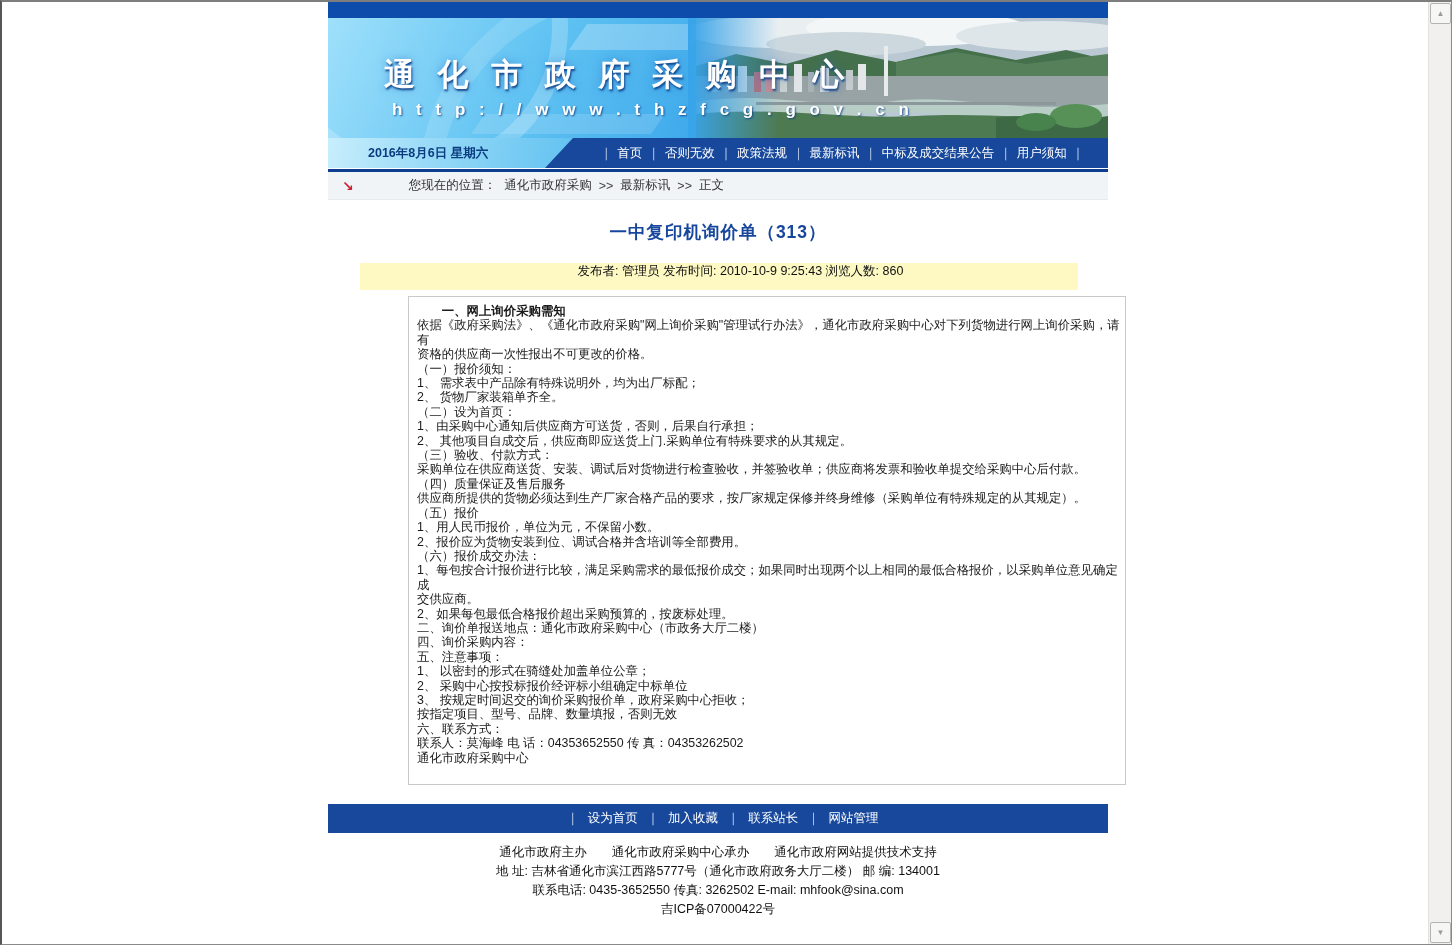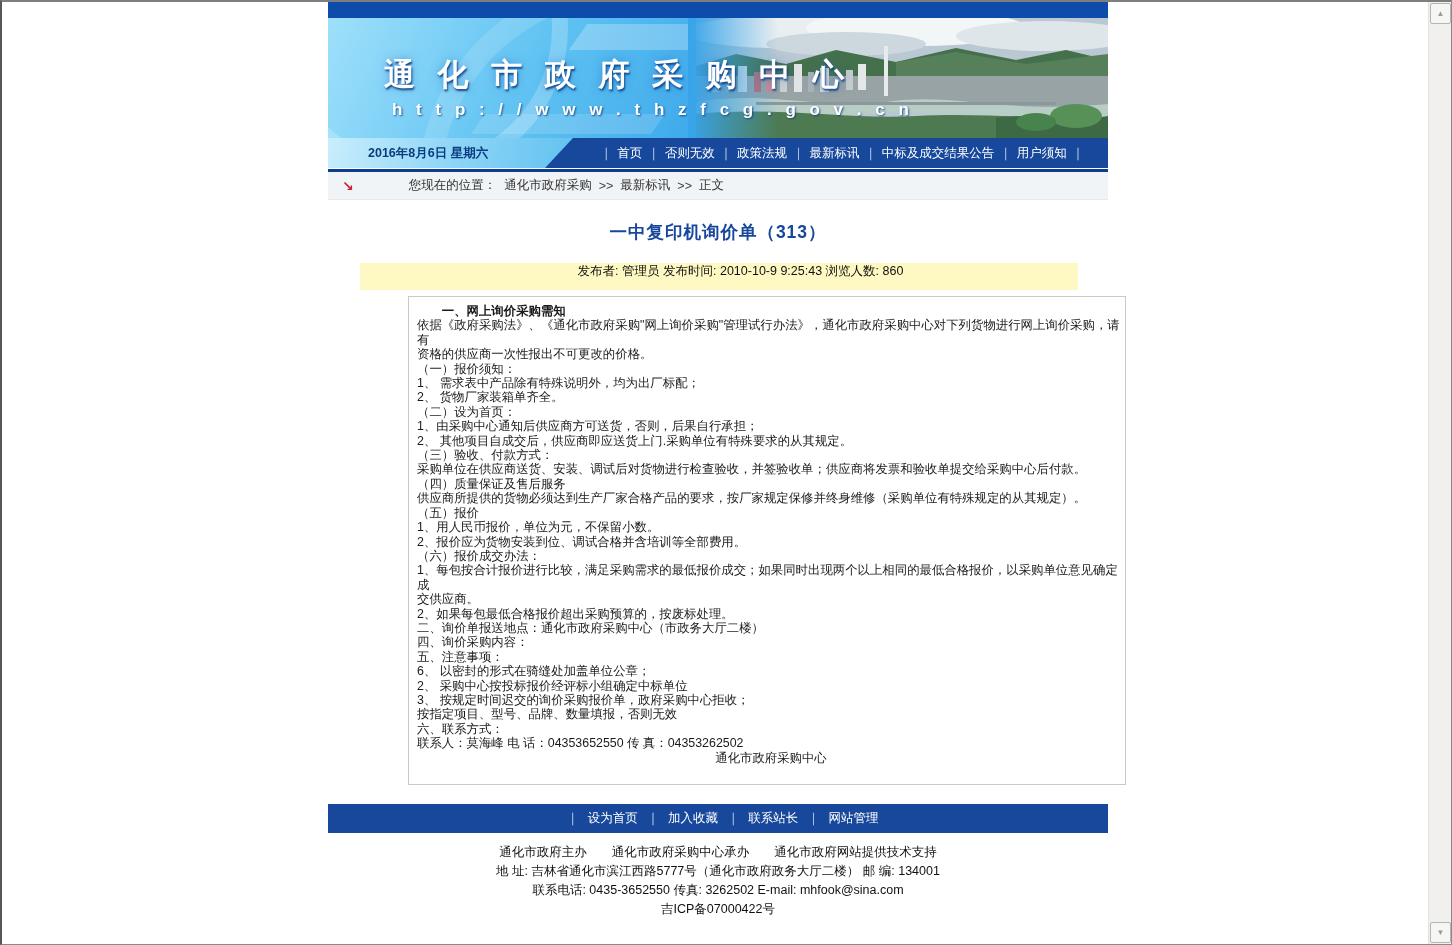--- a/index.html
+++ b/index.html
@@ -60,21 +60,21 @@
   
   .article-title { position:absolute; left:0; top:218px; width:100%; text-align:center;
                    color:#17479d; font-size:17.5px; font-weight:bold; letter-spacing:1px; }
   .metabar { position:absolute; left:32px; top:261px; width:718px; height:27px; background:#fef9c3;
              display:flex; align-items:flex-start; justify-content:center; font-size:12.5px; color:#111;padding-left:43px; }
   .contentbox { position:absolute; left:32px; top:294px; width:718px; height:489px;
                 background:#fff; border:1px solid #c9c9c9; padding:7px 0 0 8px;
                 font-size:12.4px; line-height:14.4px; color:#1a1a1a; overflow:hidden;margin-left:48px; }
   .body-heading { font-weight:bold; white-space:pre-wrap; }
   .body-line { white-space:pre-wrap; }
-  .signature { text-align:center; }
+  .signature { }
 
   
   .footerbar { position:absolute; left:0; top:802px; width:100%; height:29px; background:#17489c;
                display:flex; align-items:center; justify-content:center; color:#fff; font-size:12.5px; }
   .footerbar .sep { margin:0 9px; color:#cfe0f5; }
   .footerbar .fnav-item { cursor:pointer; white-space:nowrap; }
   .footlines { position:absolute; left:0; top:841px; width:100%; text-align:center;
                font-size:12.5px; color:#111; }
   .footlines .foot-line { height:19px; line-height:19px; white-space:pre; }
 
@@ -191,21 +191,21 @@
           <div class="body-line">（五）报价</div>
           <div class="body-line">1、用人民币报价，单位为元，不保留小数。</div>
           <div class="body-line">2、报价应为货物安装到位、调试合格并含培训等全部费用。</div>
           <div class="body-line">（六）报价成交办法：</div>
           <div class="body-line">1、每包按合计报价进行比较，满足采购需求的最低报价成交；如果同时出现两个以上相同的最低合格报价，以采购单位意见确定成</div>
           <div class="body-line">交供应商。</div>
           <div class="body-line">2、如果每包最低合格报价超出采购预算的，按废标处理。</div>
           <div class="body-line">二、询价单报送地点：通化市政府采购中心（市政务大厅二楼）</div>
           <div class="body-line">四、询价采购内容：</div>
           <div class="body-line">五、注意事项：</div>
-          <div class="body-line">6、 以密封的形式在骑缝处加盖单位公章；</div>
+          <div class="body-line">1、 以密封的形式在骑缝处加盖单位公章；</div>
           <div class="body-line">2、 采购中心按投标报价经评标小组确定中标单位</div>
           <div class="body-line">3、 按规定时间迟交的询价采购报价单，政府采购中心拒收；</div>
           <div class="body-line">按指定项目、型号、品牌、数量填报，否则无效</div>
           <div class="body-line">六、联系方式：</div>
           <div class="body-line">联系人：莫海峰 电 话：04353652550 传 真：04353262502</div>
         </div>
       <div class="body-line signature">通化市政府采购中心</div>
 
     </div>
 

